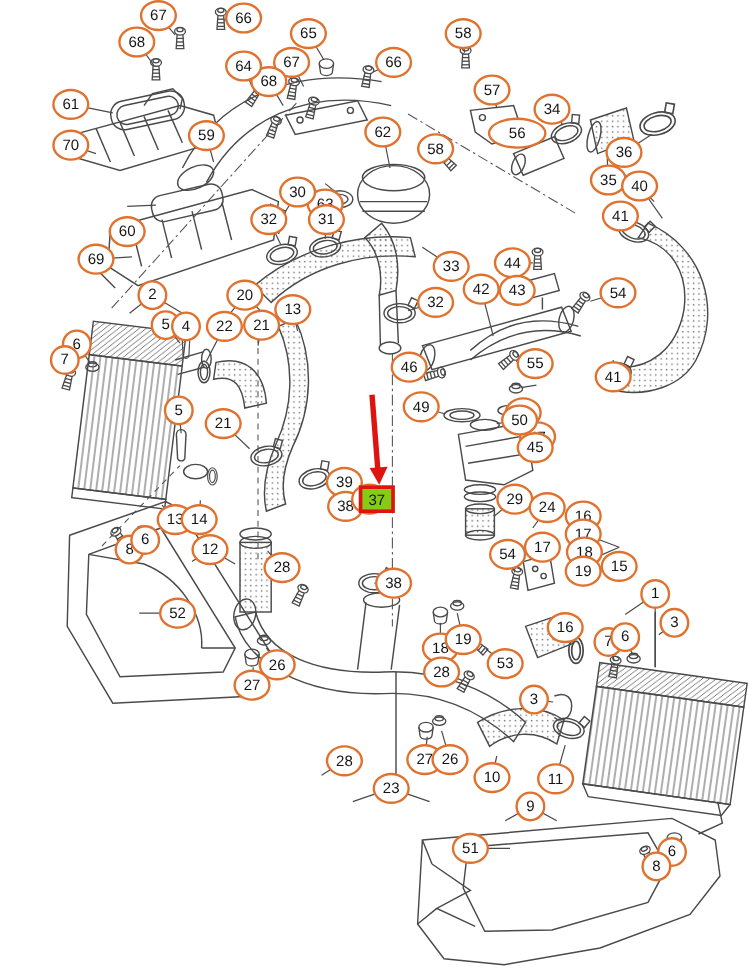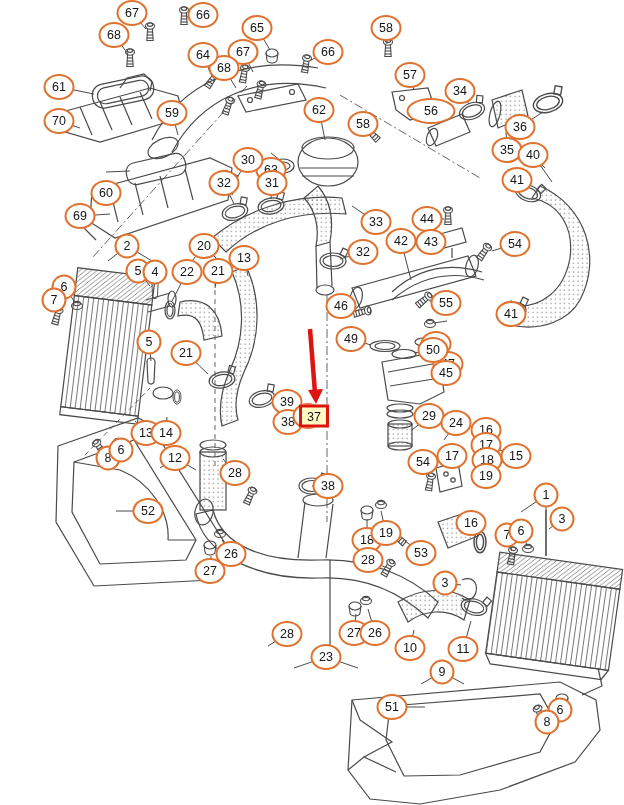--- a/index.html
+++ b/index.html
@@ -4,21 +4,21 @@
 <style>
   html,body{margin:0;padding:0;background:#fff;}
   #stage{position:relative;width:624px;height:805px;background:#fff;overflow:hidden;
          font-family:"Liberation Sans",sans-serif;}
   #art{position:absolute;left:0;top:0;z-index:1;}
   #callout-layer{position:absolute;left:0;top:0;width:624px;height:805px;z-index:3;pointer-events:none;}
   .callout{position:absolute;box-sizing:border-box;border:2px solid #E0722F;border-radius:50%;
            background:#fff;display:flex;align-items:center;justify-content:center;
            font-size:12.5px;color:#151515;transform:translate(-50%,-50%);
            line-height:1;pointer-events:auto;cursor:pointer;}
-  .hl-box{position:absolute;box-sizing:border-box;border:3px solid #DE1410;background:#fef9c3;
+  .hl-box{position:absolute;box-sizing:border-box;border:3px solid #DE1410;background:#84cc16;
           display:flex;align-items:center;justify-content:center;font-size:12.5px;color:#151515;
           transform:translate(-50%,-50%);z-index:4;pointer-events:auto;cursor:pointer;}
   #leader-lines line{stroke:#4a4a4a;stroke-width:1;}
   .lineart{stroke:#4a4a4a;stroke-width:1.2;fill:none;}
   .dashdot{stroke:#555;stroke-width:0.9;fill:none;stroke-dasharray:9 3 2 3;}
   .dashed{stroke:#555;stroke-width:0.9;fill:none;stroke-dasharray:5 4;}
 </style>
 </head>
 <body>
 
@@ -428,21 +428,21 @@
       <div class="callout" style="width: 25px; height: 25px; left: 149px; top: 342px;">5</div>
       <div class="callout" style="width: 31px; height: 26px; left: 186px; top: 353px;">21</div>
       <div class="callout" style="width: 31px; height: 26px; left: 287px; top: 402px;">39</div>
       <div class="callout" style="width: 31px; height: 26px; left: 288px; top: 422px;">38</div>
       <div class="callout" style="width: 31px; height: 26px; left: 429px; top: 416px;">29</div>
       <div class="callout" style="width: 31px; height: 26px; left: 456px; top: 423px;">24</div>
       <div class="callout" style="width: 31px; height: 26px; left: 486px; top: 430px;">16</div>
       <div class="callout" style="width: 31px; height: 26px; left: 486px; top: 445px;">17</div>
       <div class="callout" style="width: 31px; height: 26px; left: 487px; top: 460px;">18</div>
       <div class="callout" style="width: 31px; height: 26px; left: 486px; top: 476px;">19</div>
-      <div class="callout" style="width: 31px; height: 26px; left: 516px; top: 456px;">15</div>
+      <div class="callout" style="width: 31px; height: 26px; left: 516px; top: 472px;">15</div>
       <div class="callout" style="width: 31px; height: 26px; left: 146px; top: 433px;">13</div>
       <div class="callout" style="width: 31px; height: 26px; left: 166px; top: 433px;">14</div>
       <div class="callout" style="width: 31px; height: 26px; left: 175px; top: 458px;">12</div>
       <div class="callout" style="width: 25px; height: 25px; left: 108px; top: 458px;">8</div>
       <div class="callout" style="width: 25px; height: 25px; left: 121px; top: 450px;">6</div>
       <div class="callout" style="width: 31px; height: 26px; left: 423px; top: 462px;">54</div>
       <div class="callout" style="width: 31px; height: 26px; left: 452px; top: 456px;">17</div>
       <div class="callout" style="width: 31px; height: 26px; left: 235px; top: 473px;">28</div>
       <div class="callout" style="width: 31px; height: 26px; left: 328px; top: 486px;">38</div>
       <div class="callout" style="width: 31px; height: 26px; left: 471px; top: 523px;">16</div>

